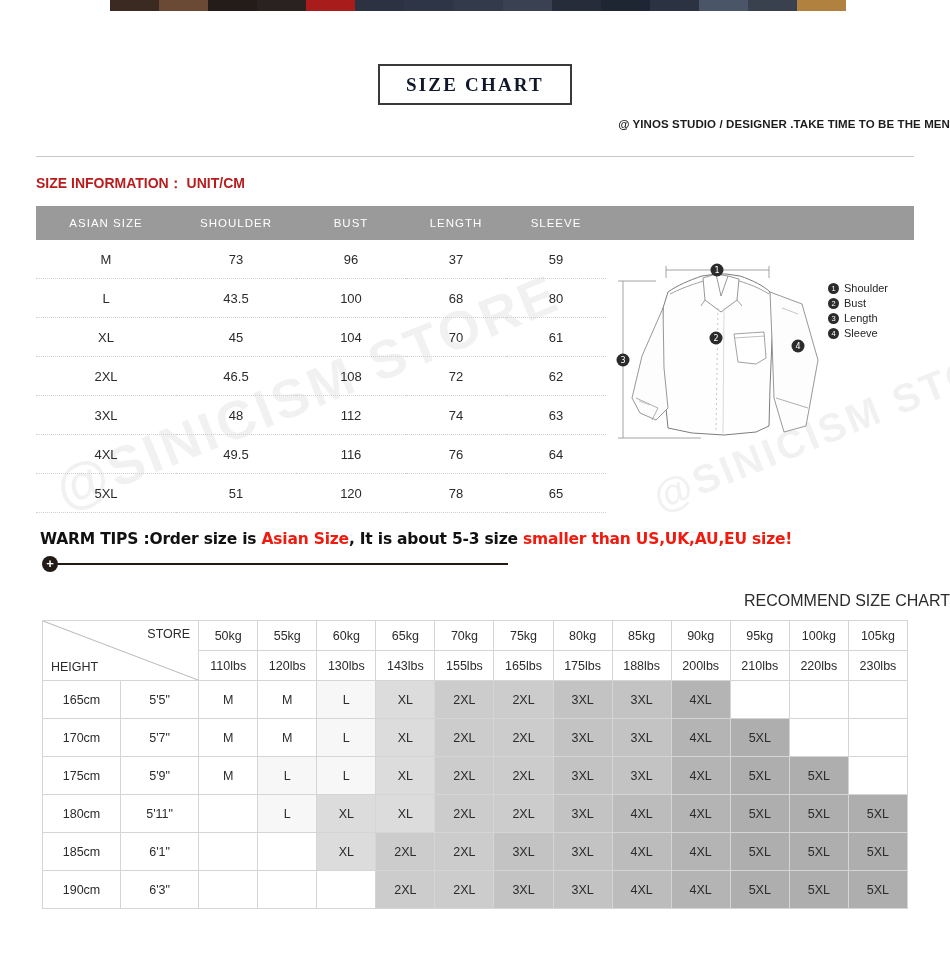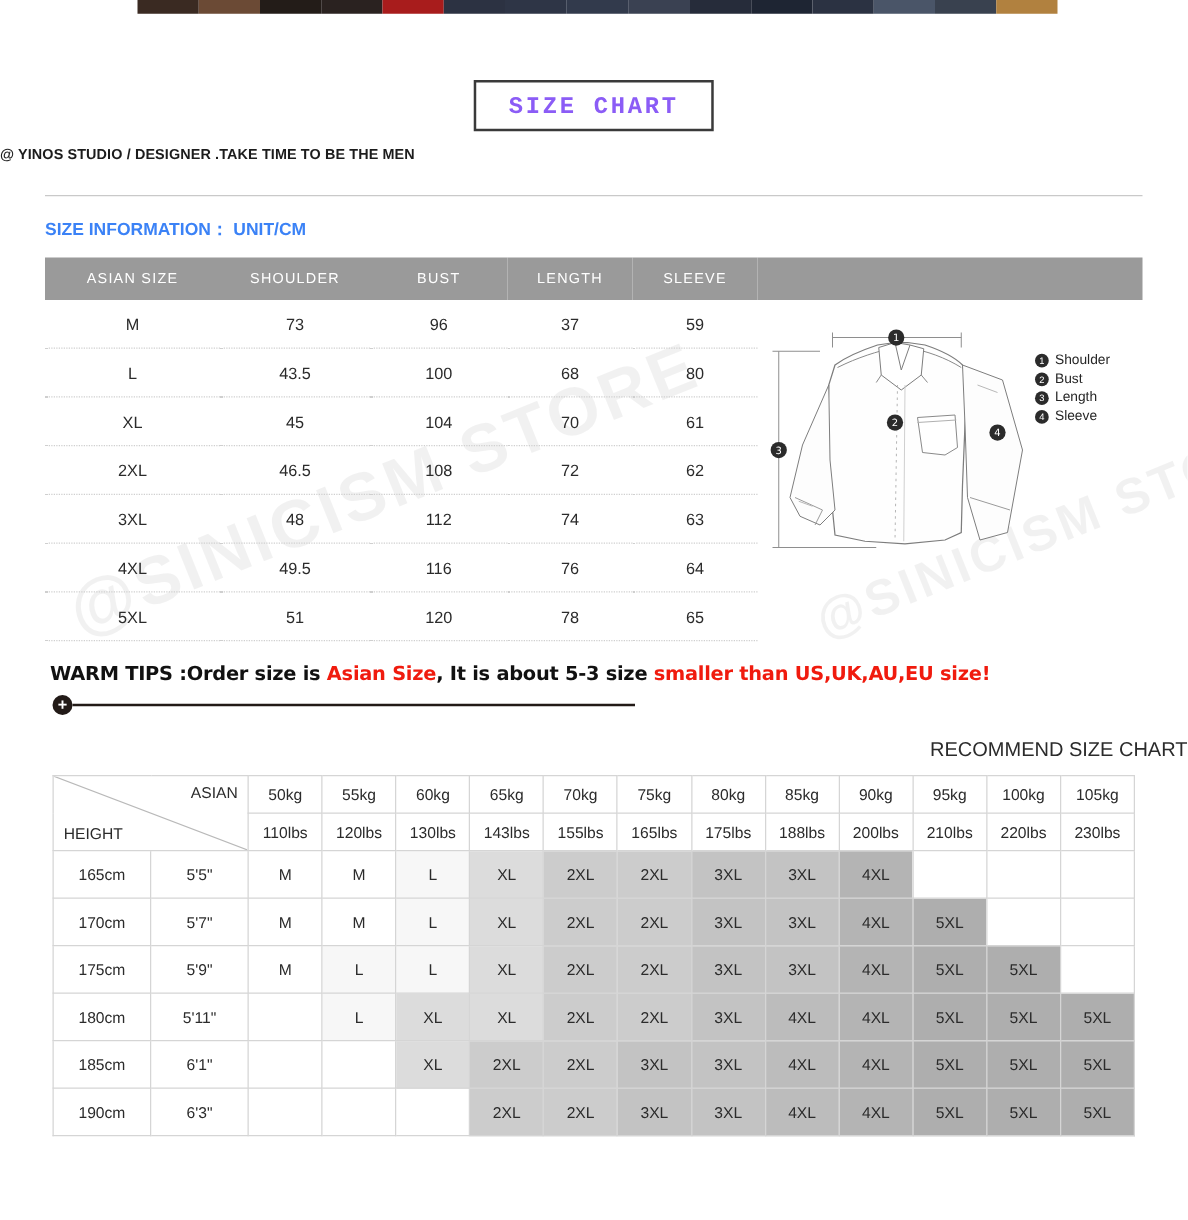--- a/index.html
+++ b/index.html
@@ -34,48 +34,48 @@
     top: 64px;
     transform: translateX(-50%);
     border: 2px solid #3a3a3a;
     padding: 8px 26px 7px 26px;
     background: #fff;
   }
   .title-box span {
     font-size: 19px;
     font-weight: bold;
     letter-spacing: 2.2px;
-    color: #8b5cf6;
-    font-family: Liberation Mono, monospace;
+    color: #0f172a;
+    font-family: Liberation Serif, serif;
   }
   .subtitle {
     position: absolute;
     top: 118px;
     width: 100%;
-    text-align: left;
+    text-align: right;
     font-size: 11.5px;
     font-weight: bold;
     letter-spacing: .1px;
     color: #1c1c1c;
   }
   .hr-top {
     position: absolute;
     left: 36px;
     top: 156px;
     width: 878px;
     height: 1px;
     background: #c9c9c9;
   }
   .size-info {
     position: absolute;
     left: 36px;
     top: 175px;
     font-size: 14px;
     font-weight: bold;
-    color: #3b82f6;
+    color: #b91c1c;
   }
 
   
   .wm {
     position: absolute;
     color: rgba(0,0,0,0.055);
     font-size: 54px;
     font-weight: bold;
     letter-spacing: 3px;
     transform: rotate(-22deg);
@@ -464,21 +464,21 @@
       <col style="width: 59px;">
       <col style="width: 59px;">
       <col style="width: 59px;">
     </colgroup>
   <thead>
     <tr id="recHeadKg">
         <th class="corner" colspan="2" rowspan="2">
           <svg viewBox="0 0 156 58" preserveAspectRatio="none">
             <line x1="0" y1="0" x2="156" y2="58" stroke="#b9b9b9" stroke-width="1"></line>
           </svg>
-          <span class="w-lab">ASIAN</span>
+          <span class="w-lab">STORE</span>
           <span class="h-lab">HEIGHT</span>
         </th>
         <th class="kg">50kg</th>
         <th class="kg">55kg</th>
         <th class="kg">60kg</th>
         <th class="kg">65kg</th>
         <th class="kg">70kg</th>
         <th class="kg">75kg</th>
         <th class="kg">80kg</th>
         <th class="kg">85kg</th>

